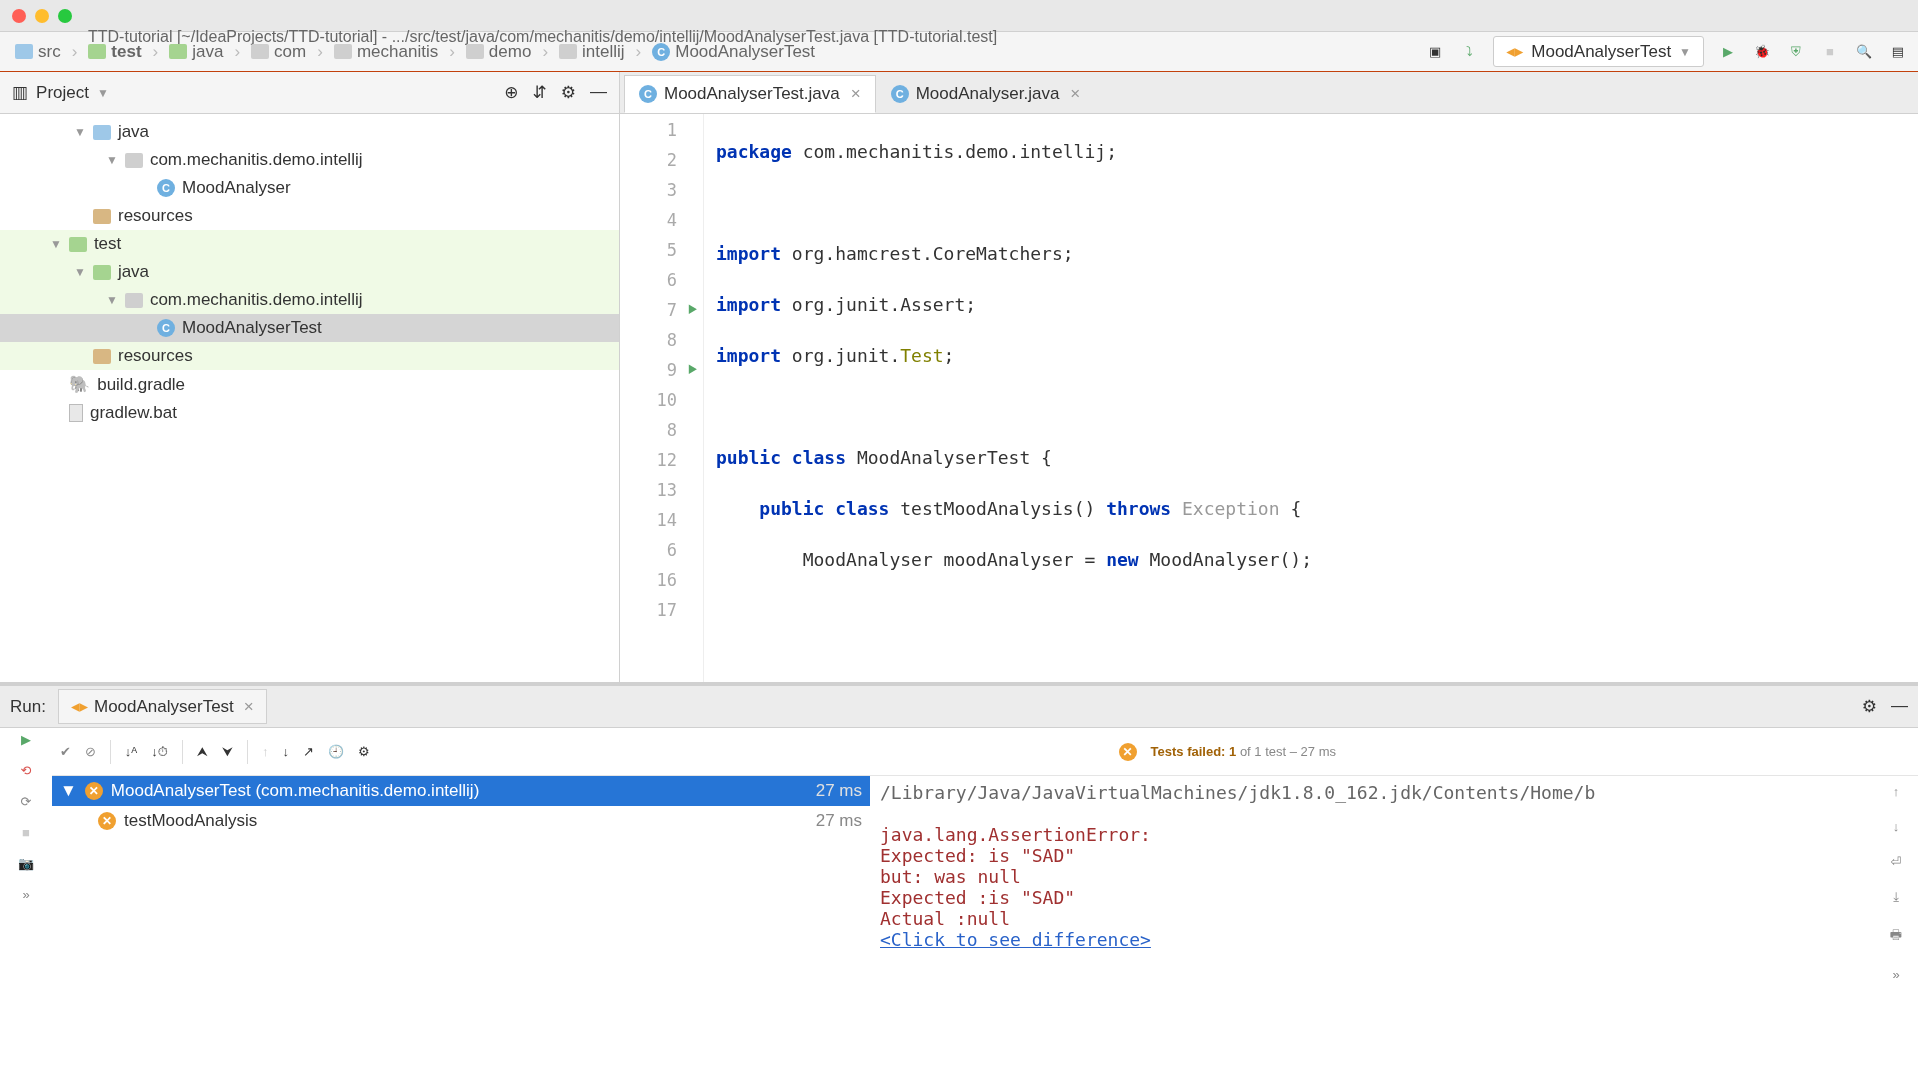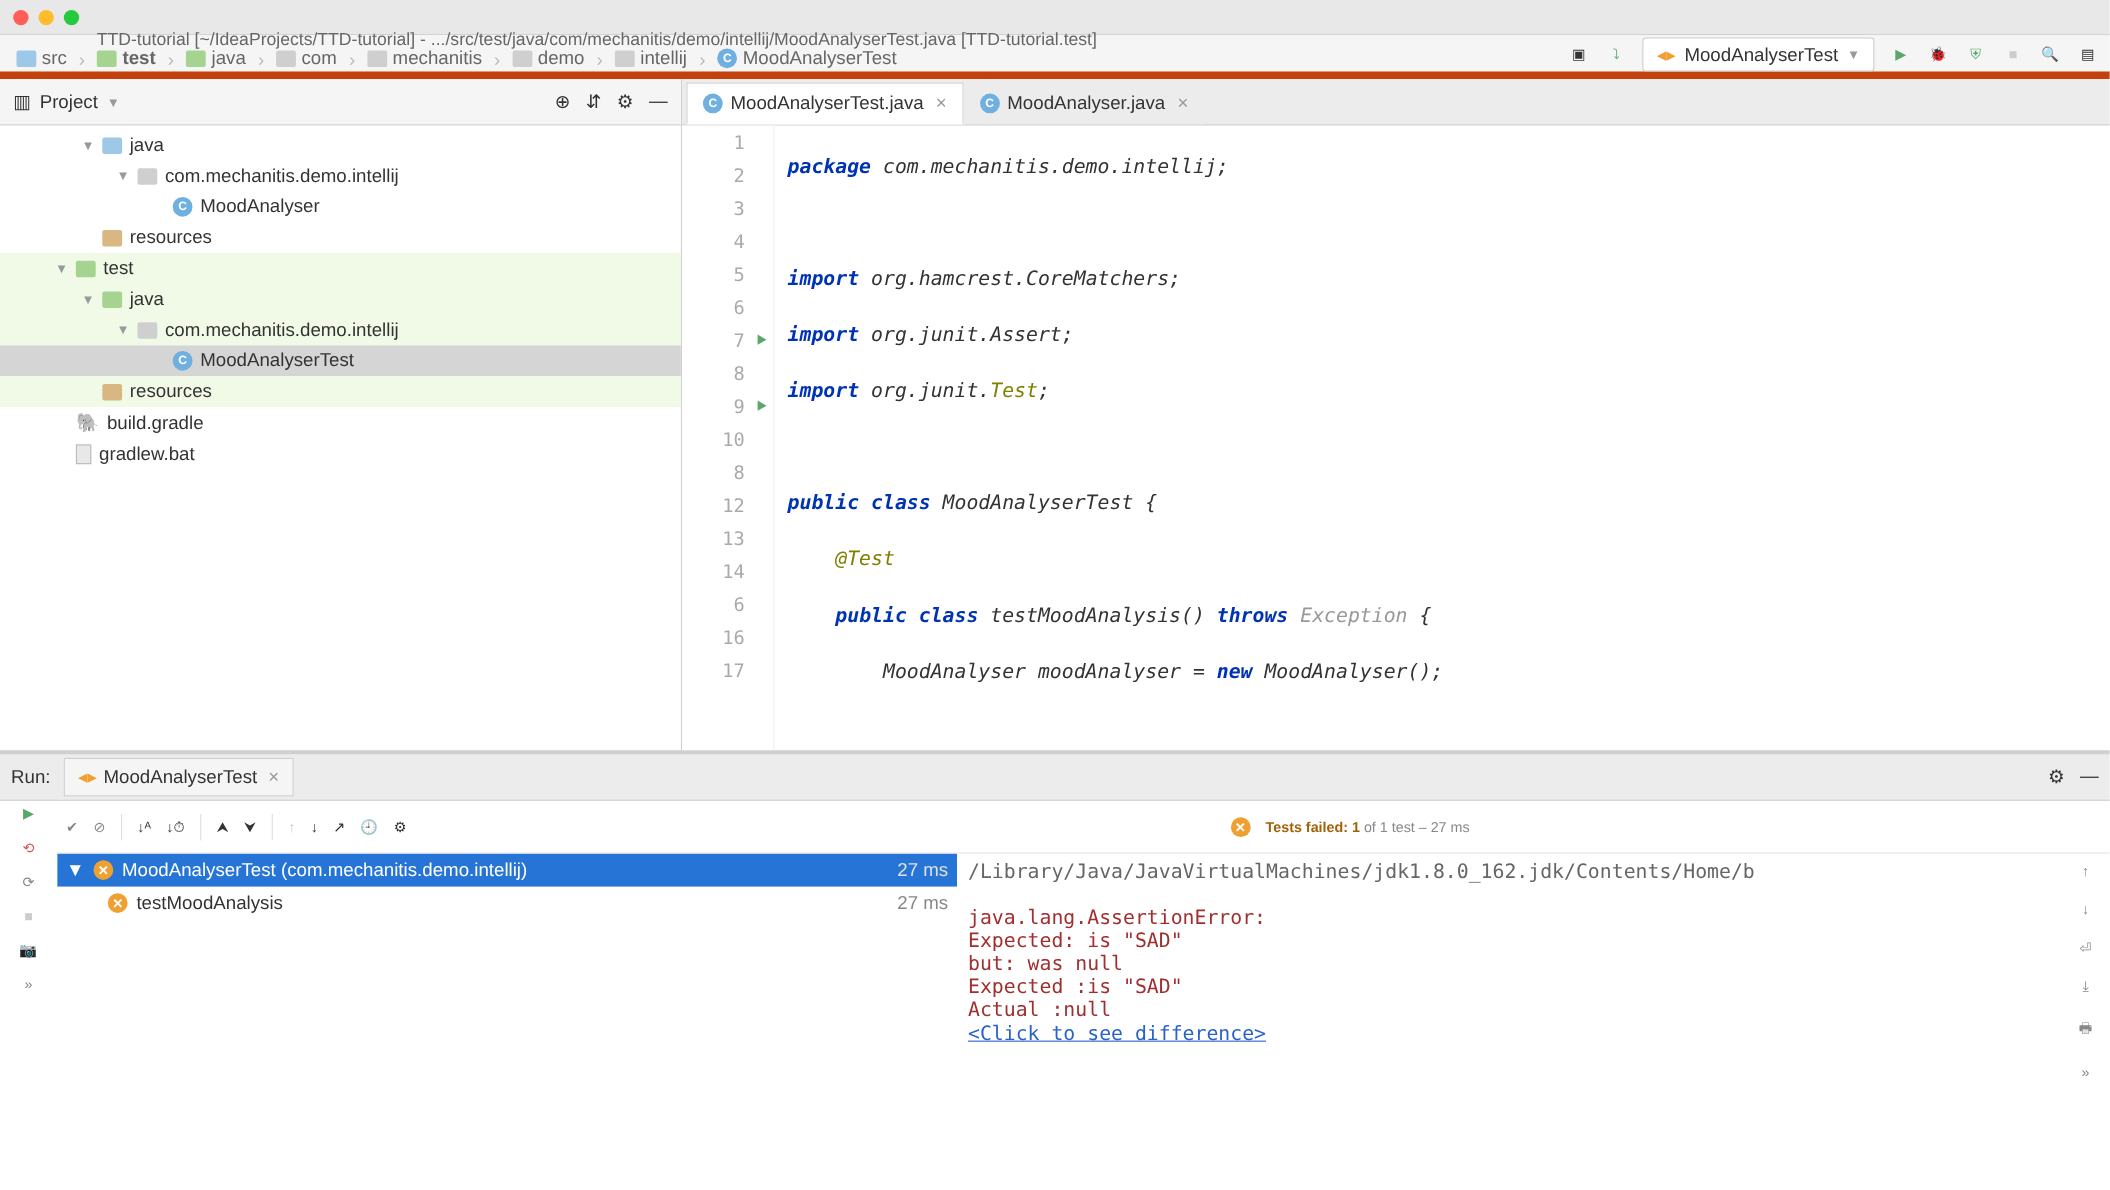--- a/index.html
+++ b/index.html
@@ -6,21 +6,21 @@
 body { font-family:-apple-system,"Helvetica Neue",Arial,sans-serif; font-size:13px; background:#fff; color:#333; overflow:hidden; width:1918px; height:1082px; }
 
 
 .title-bar { height:32px; background:#e8e8e8; display:flex; align-items:center; padding:0 12px; border-bottom:1px solid #d0d0d0; }
 .traffic { display:flex; gap:9px; margin-right:16px; }
 .dot { width:14px; height:14px; border-radius:50%; }
 .dot.red{background:#ff5f56;} .dot.yellow{background:#ffbd2e;} .dot.green{background:#27c93f;}
 .title-text { color:#666; font-size:16px;margin-top:43px; }
 
 
-.breadcrumb-bar { height:40px; background:#f5f5f5; display:flex; align-items:flex-end; padding:0 10px; border-bottom:7px solid #c2410c; gap:2px; }
+.breadcrumb-bar { height:40px; background:#f5f5f5; display:flex; align-items:center; padding:0 10px; border-bottom:1px solid #c2410c; gap:2px; }
 .bc-item { display:flex; align-items:center; gap:5px; color:#666; font-size:17px; padding:2px 5px; }
 .bc-item.bold { font-weight:bold; }
 .bc-sep { color:#bbb; margin:0 4px; font-size:17px; }
 .bc-right { margin-left:auto; display:flex; align-items:center; gap:14px; }
 .run-config { background:#fff; border:1px solid #ccc; border-radius:3px; padding:4px 12px; display:flex; align-items:center; gap:8px; font-size:17px; }
 .tb-icon { width:20px; height:20px; display:inline-flex; align-items:center; justify-content:center; }
 
 
 .main-area { display:flex; height:calc(100% - 32px - 40px - 400px); }
 .project-panel { width:620px; border-right:1px solid #d0d0d0; display:flex; flex-direction:column; }
@@ -35,21 +35,21 @@
 
 .editor-panel { flex:1; display:flex; flex-direction:column; }
 .tab-bar { height:42px; background:#ececec; display:flex; align-items:flex-end; border-bottom:1px solid #d0d0d0; padding-left:4px; }
 .tab { padding:8px 14px; display:flex; align-items:center; gap:7px; font-size:17px; background:#ececec; border:1px solid transparent; }
 .tab.active { background:#fff; border:1px solid #d0d0d0; border-bottom:1px solid #fff; }
 .tab-close { color:#999; margin-left:4px; }
 .editor-body { flex:1; display:flex; overflow:hidden; position:relative; }
 .gutter { width:84px; background:#fff; padding-top:6px; text-align:right; color:#aaa; font-family:Menlo,Consolas,monospace; font-size:17px; border-right:1px solid #eee; }
 .gutter .ln { height:30px; padding-right:26px; position:relative; }
 .gutter .run-mark::after { content:"⯈"; color:#59a869; position:absolute; right:4px; }
-.codepane { flex:1; font-family:Menlo,Consolas,monospace; font-size:18px; padding:6px 0 0 12px; white-space:pre; position:relative;font-style:italic; }
+.codepane { flex:1; font-family:Menlo,Consolas,monospace; font-size:18px; padding:6px 0 0 12px; white-space:pre; position:relative; }
 .codepane .line { height:30px; }
 .kw{color:#0033b3;font-weight:bold;} .ann{color:#808000;} .un{color:#808000;} .ex{color:#999;}
 
 
 .run-panel { height:400px; border-top:4px solid #d0d0d0; display:flex; flex-direction:column; }
 .run-header { height:42px; background:#ececec; display:flex; align-items:center; padding:0 10px; font-size:17px; gap:12px; border-bottom:1px solid #d0d0d0; }
 .run-tab { display:flex; align-items:center; gap:6px; background:#f5f5f5; padding:6px 12px; border:1px solid #d0d0d0; }
 .run-header .right { margin-left:auto; display:flex; gap:14px; }
 .run-toolbar { height:48px; display:flex; align-items:center; padding:0 8px; gap:14px; border-bottom:1px solid #e5e5e5; }
 .run-toolbar .sep { width:1px; height:24px; background:#ddd; }
@@ -250,21 +250,20 @@
           <div class="ln">17</div>
       </div>
       <div class="codepane">
 <div class="line"><span class="kw">package</span><span> com.mechanitis.demo.intellij;</span></div>
 <div class="line"></div>
 <div class="line"><span class="kw">import</span><span> org.hamcrest.CoreMatchers;</span></div>
 <div class="line"><span class="kw">import</span><span> org.junit.Assert;</span></div>
 <div class="line"><span class="kw">import</span><span> org.junit.</span><span class="un">Test</span><span>;</span></div>
 <div class="line"></div>
 <div class="line"><span class="kw">public class</span><span> MoodAnalyserTest {</span></div>
-<div class="line"><span class="ann">    @Test</span></div>
 <div class="line"><span>    </span><span class="kw">public class</span><span> testMoodAnalysis() </span><span class="kw">throws </span><span class="ex">Exception</span><span> {</span></div>
 <div class="line"><span>        MoodAnalyser moodAnalyser = </span><span class="kw">new</span><span> MoodAnalyser();</span></div>
 <div class="line"></div>
 
 
 
 
 
 
       </div>

